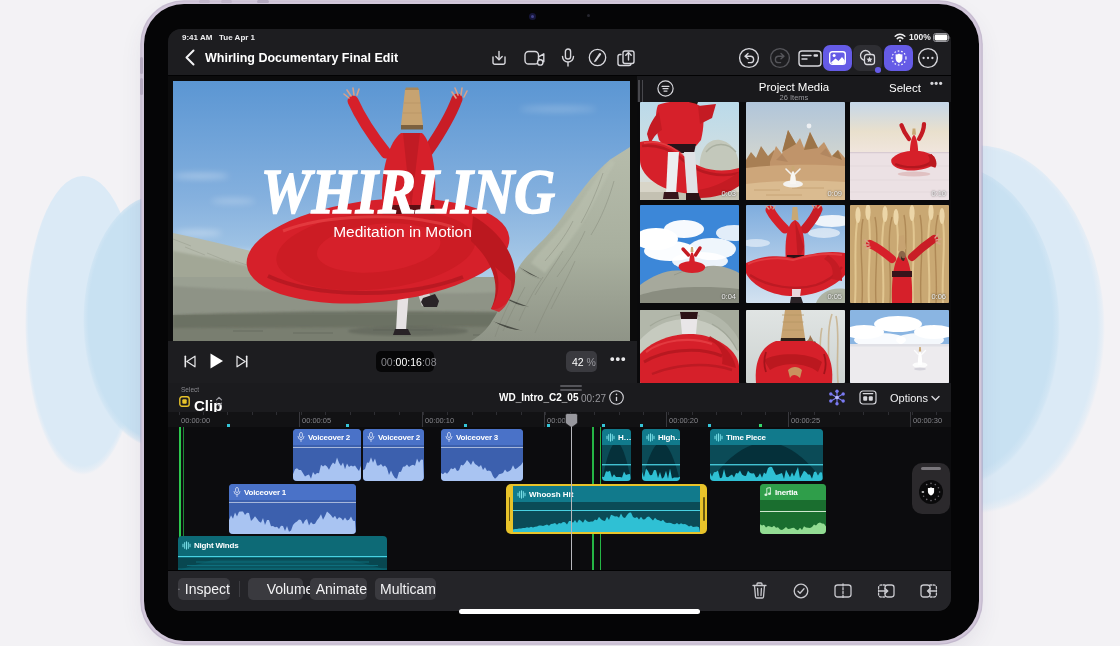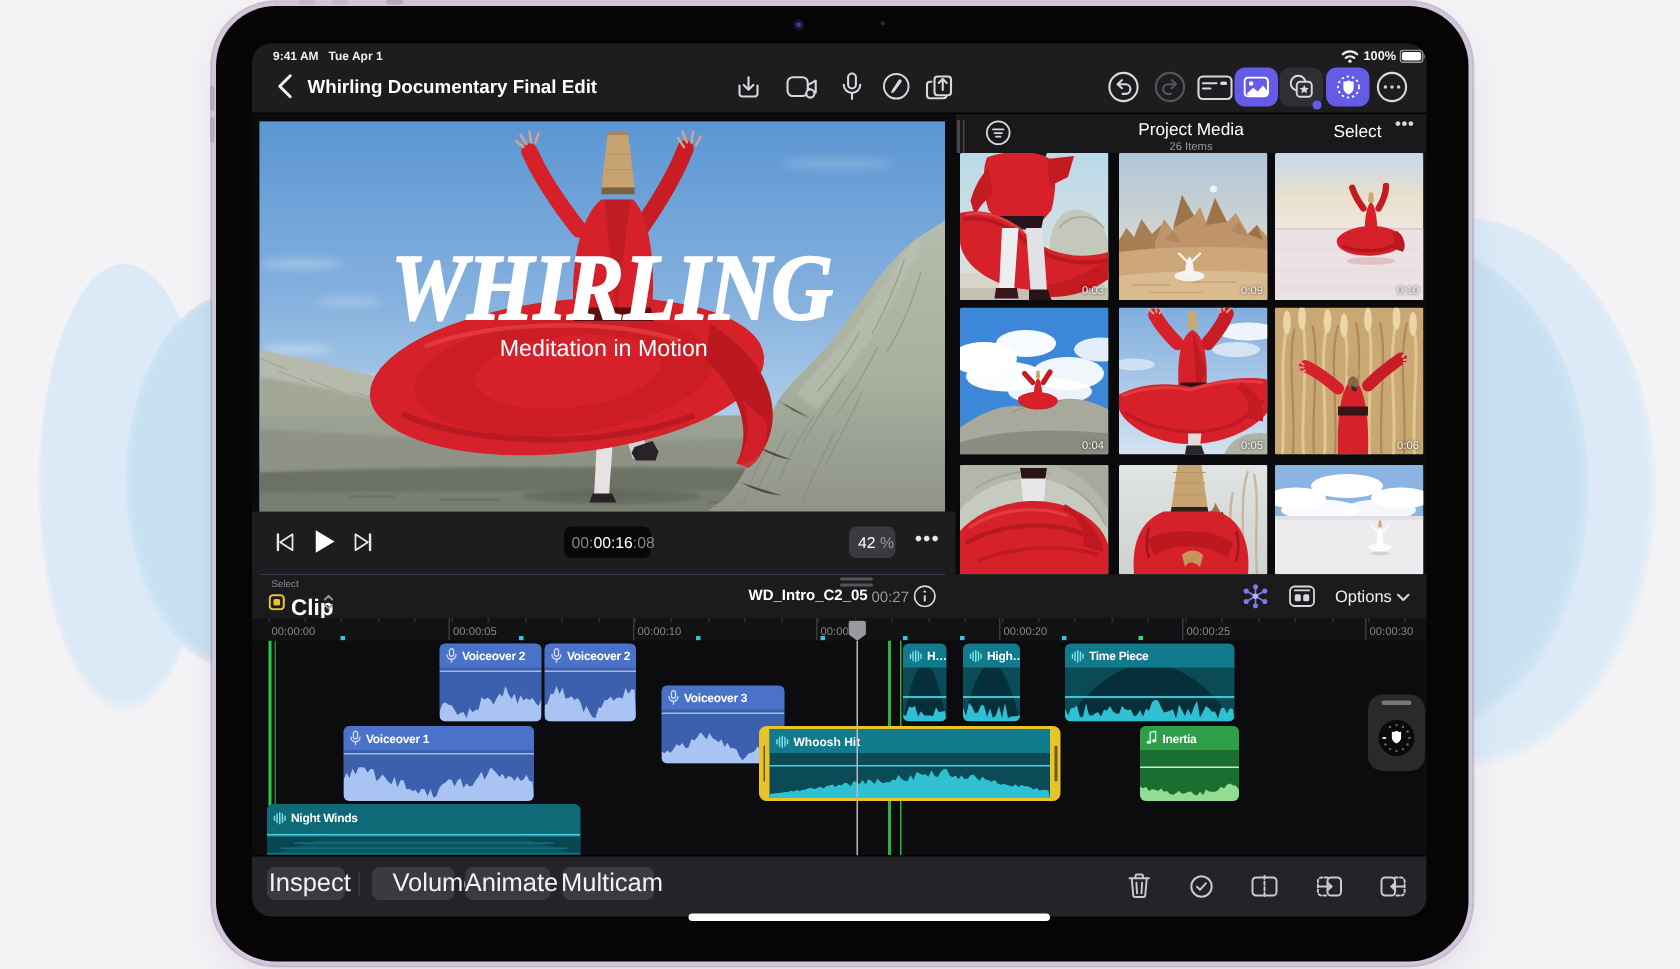--- a/index.html
+++ b/index.html
@@ -29,21 +29,21 @@
   .tracks{position:absolute;left:0;top:398px;width:783px;height:143px;background:#0c0c0e;overflow:hidden;}
   .rlabel{position:absolute;top:3.5px;font-size:7.5px;color:#85858a;}
   .rtick{position:absolute;top:0;width:1px;height:15px;background:#38383d;}
   .mtick{position:absolute;top:0;width:1px;height:3px;background:#2e2e33;}
   .snap{position:absolute;bottom:0;width:3px;height:3px;background:#35c5d8;}
   .clip{position:absolute;border-radius:4px;overflow:hidden;}
   .clip .hd{position:absolute;left:0;top:0;right:0;height:16px;display:flex;align-items:center;gap:3px;padding-left:4px;
             font-size:8px;font-weight:bold;color:#fff;white-space:nowrap;overflow:hidden;letter-spacing:-0.2px;}
   .botbar{position:absolute;left:0;top:541px;width:783px;height:41px;background:#242428;border-top:1px solid #020203;}
   .bbtn{position:absolute;top:7px;height:22px;border-radius:5px;background:#3a3a3f;color:#f2f2f4;
-        display:flex;align-items:center;justify-content:center;gap:5px;font-size:17px;}
+        display:flex;align-items:center;justify-content:center;gap:5px;font-size:14px;}
   svg{display:block;}
 </style>
 </head>
 <body>
 <div class="stage">
   <div class="deco" id="decoL1" style="left:25px;top:176px;width:116px;height:308px;background:radial-gradient(50% 50% at 50% 47%, #dbeaf6 0%, #dbeaf6 94%, rgba(219,234,246,.5) 98%, rgba(243,242,245,0) 100%);"></div>
   <div class="deco" id="decoL2" style="left:83px;top:195px;width:152px;height:258px;background:radial-gradient(50% 50% at 50% 48%, #c8e1f2 0%, #c8e1f2 93%, rgba(200,225,242,.5) 98%, rgba(243,242,245,0) 100%);"></div>
   <div class="deco" id="decoR1" style="left:845px;top:145px;width:260px;height:376px;background:radial-gradient(50% 50% at 50% 48%, #dbeaf6 0%, #dbeaf6 94%, rgba(219,234,246,.5) 98%, rgba(243,242,245,0) 100%);"></div>
   <div class="deco" id="decoR2" style="left:840px;top:165px;width:220px;height:330px;background:radial-gradient(50% 50% at 50% 48%, #c8e1f2 0%, #c8e1f2 93%, rgba(200,225,242,.5) 98%, rgba(243,242,245,0) 100%);"></div>
 
@@ -666,21 +666,21 @@
               <rect x="2.6" y="0.5" width="2.8" height="5" rx="1.4" fill="none" stroke="#cfd9f2" stroke-width="0.9"></rect>
               <path d="M1 4.5 a3 3 0 0 0 6 0 M4 7.5 V9.5" fill="none" stroke="#cfd9f2" stroke-width="0.9" stroke-linecap="round"></path>
             </svg>
             <span>Voiceover 2</span>
           </div>
 <div class="abs" style="left:0;top:17.5px;width:61px;height:1px;background:rgba(255,255,255,0.55);"></div>
 <svg class="abs" style="left:0;top:24px;" width="61" height="28" viewBox="0 0 61 28">
 <path d="M0 28 L0.0 17.3 L2.0 16.0 L4.0 9.5 L6.0 9.7 L8.0 4.3 L10.0 9.7 L12.0 5.5 L14.0 12.6 L16.0 12.4 L18.0 11.1 L20.0 13.7 L22.0 12.4 L24.0 15.0 L26.0 21.9 L28.0 17.5 L30.0 21.9 L32.0 25.1 L34.0 25.7 L36.0 18.9 L38.0 18.7 L40.0 13.8 L42.0 13.6 L44.0 11.4 L46.0 14.1 L48.0 12.4 L50.0 11.8 L52.0 12.8 L54.0 5.6 L56.0 9.7 L58.0 6.5 L60.0 6.8 L61 28 Z" fill="#a9c4f2"></path>
           </svg>
 </div>
-<div class="clip" style="left:273px;top:2px;width:82px;height:52px;background:#3c60ae;margin-top:28px;">
+<div class="clip" style="left:273px;top:2px;width:82px;height:52px;background:#3c60ae;">
 <div style="position:absolute;left:0;top:0;right:0;height:16px;background:#4a72c8;"></div>
 <div class="hd">
             <svg width="8" height="10" viewBox="0 0 8 10" style="flex:none;">
               <rect x="2.6" y="0.5" width="2.8" height="5" rx="1.4" fill="none" stroke="#cfd9f2" stroke-width="0.9"></rect>
               <path d="M1 4.5 a3 3 0 0 0 6 0 M4 7.5 V9.5" fill="none" stroke="#cfd9f2" stroke-width="0.9" stroke-linecap="round"></path>
             </svg>
             <span>Voiceover 3</span>
           </div>
 <div class="abs" style="left:0;top:17.5px;width:82px;height:1px;background:rgba(255,255,255,0.55);"></div>
 <svg class="abs" style="left:0;top:24px;" width="82" height="28" viewBox="0 0 82 28">

